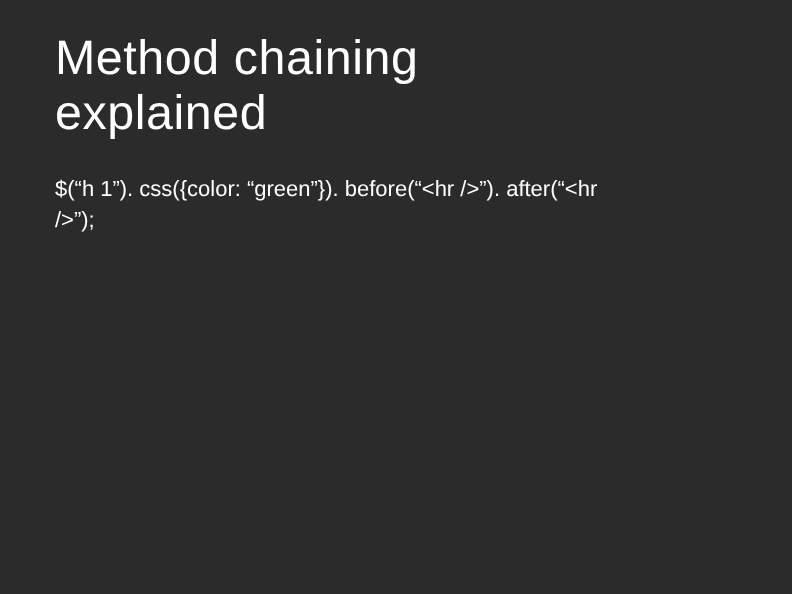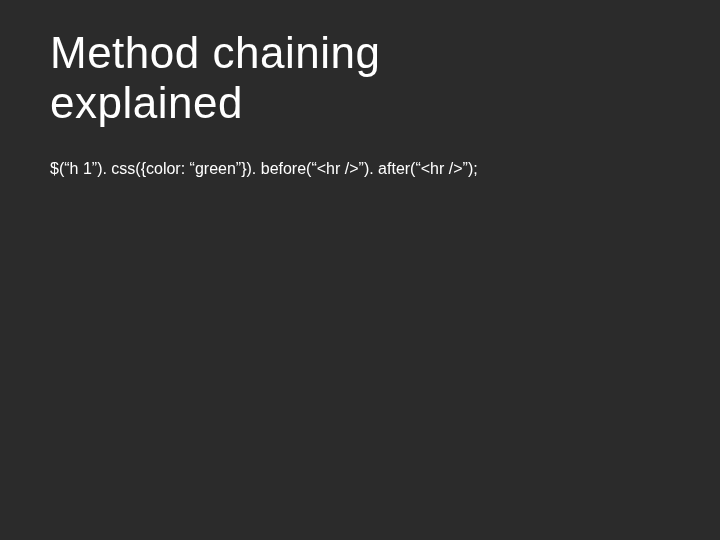--- a/index.html
+++ b/index.html
@@ -23,21 +23,21 @@
     padding: 28px 50px 40px 50px;
   }
   .title {
     font-size: 44px;
     font-weight: 400;
     color: #ffffff;
     margin-bottom: 30px;
     letter-spacing: 0.5px;
   }
   .code-line {
-    font-size: 16px;
+    font-size: 20px;
     font-weight: 400;
     color: #ffffff;
     line-height: 1.4;
     font-family: Arial, Helvetica, sans-serif;
   }
 </style>
 </head>
 <body>
 
 <div class="slide">

